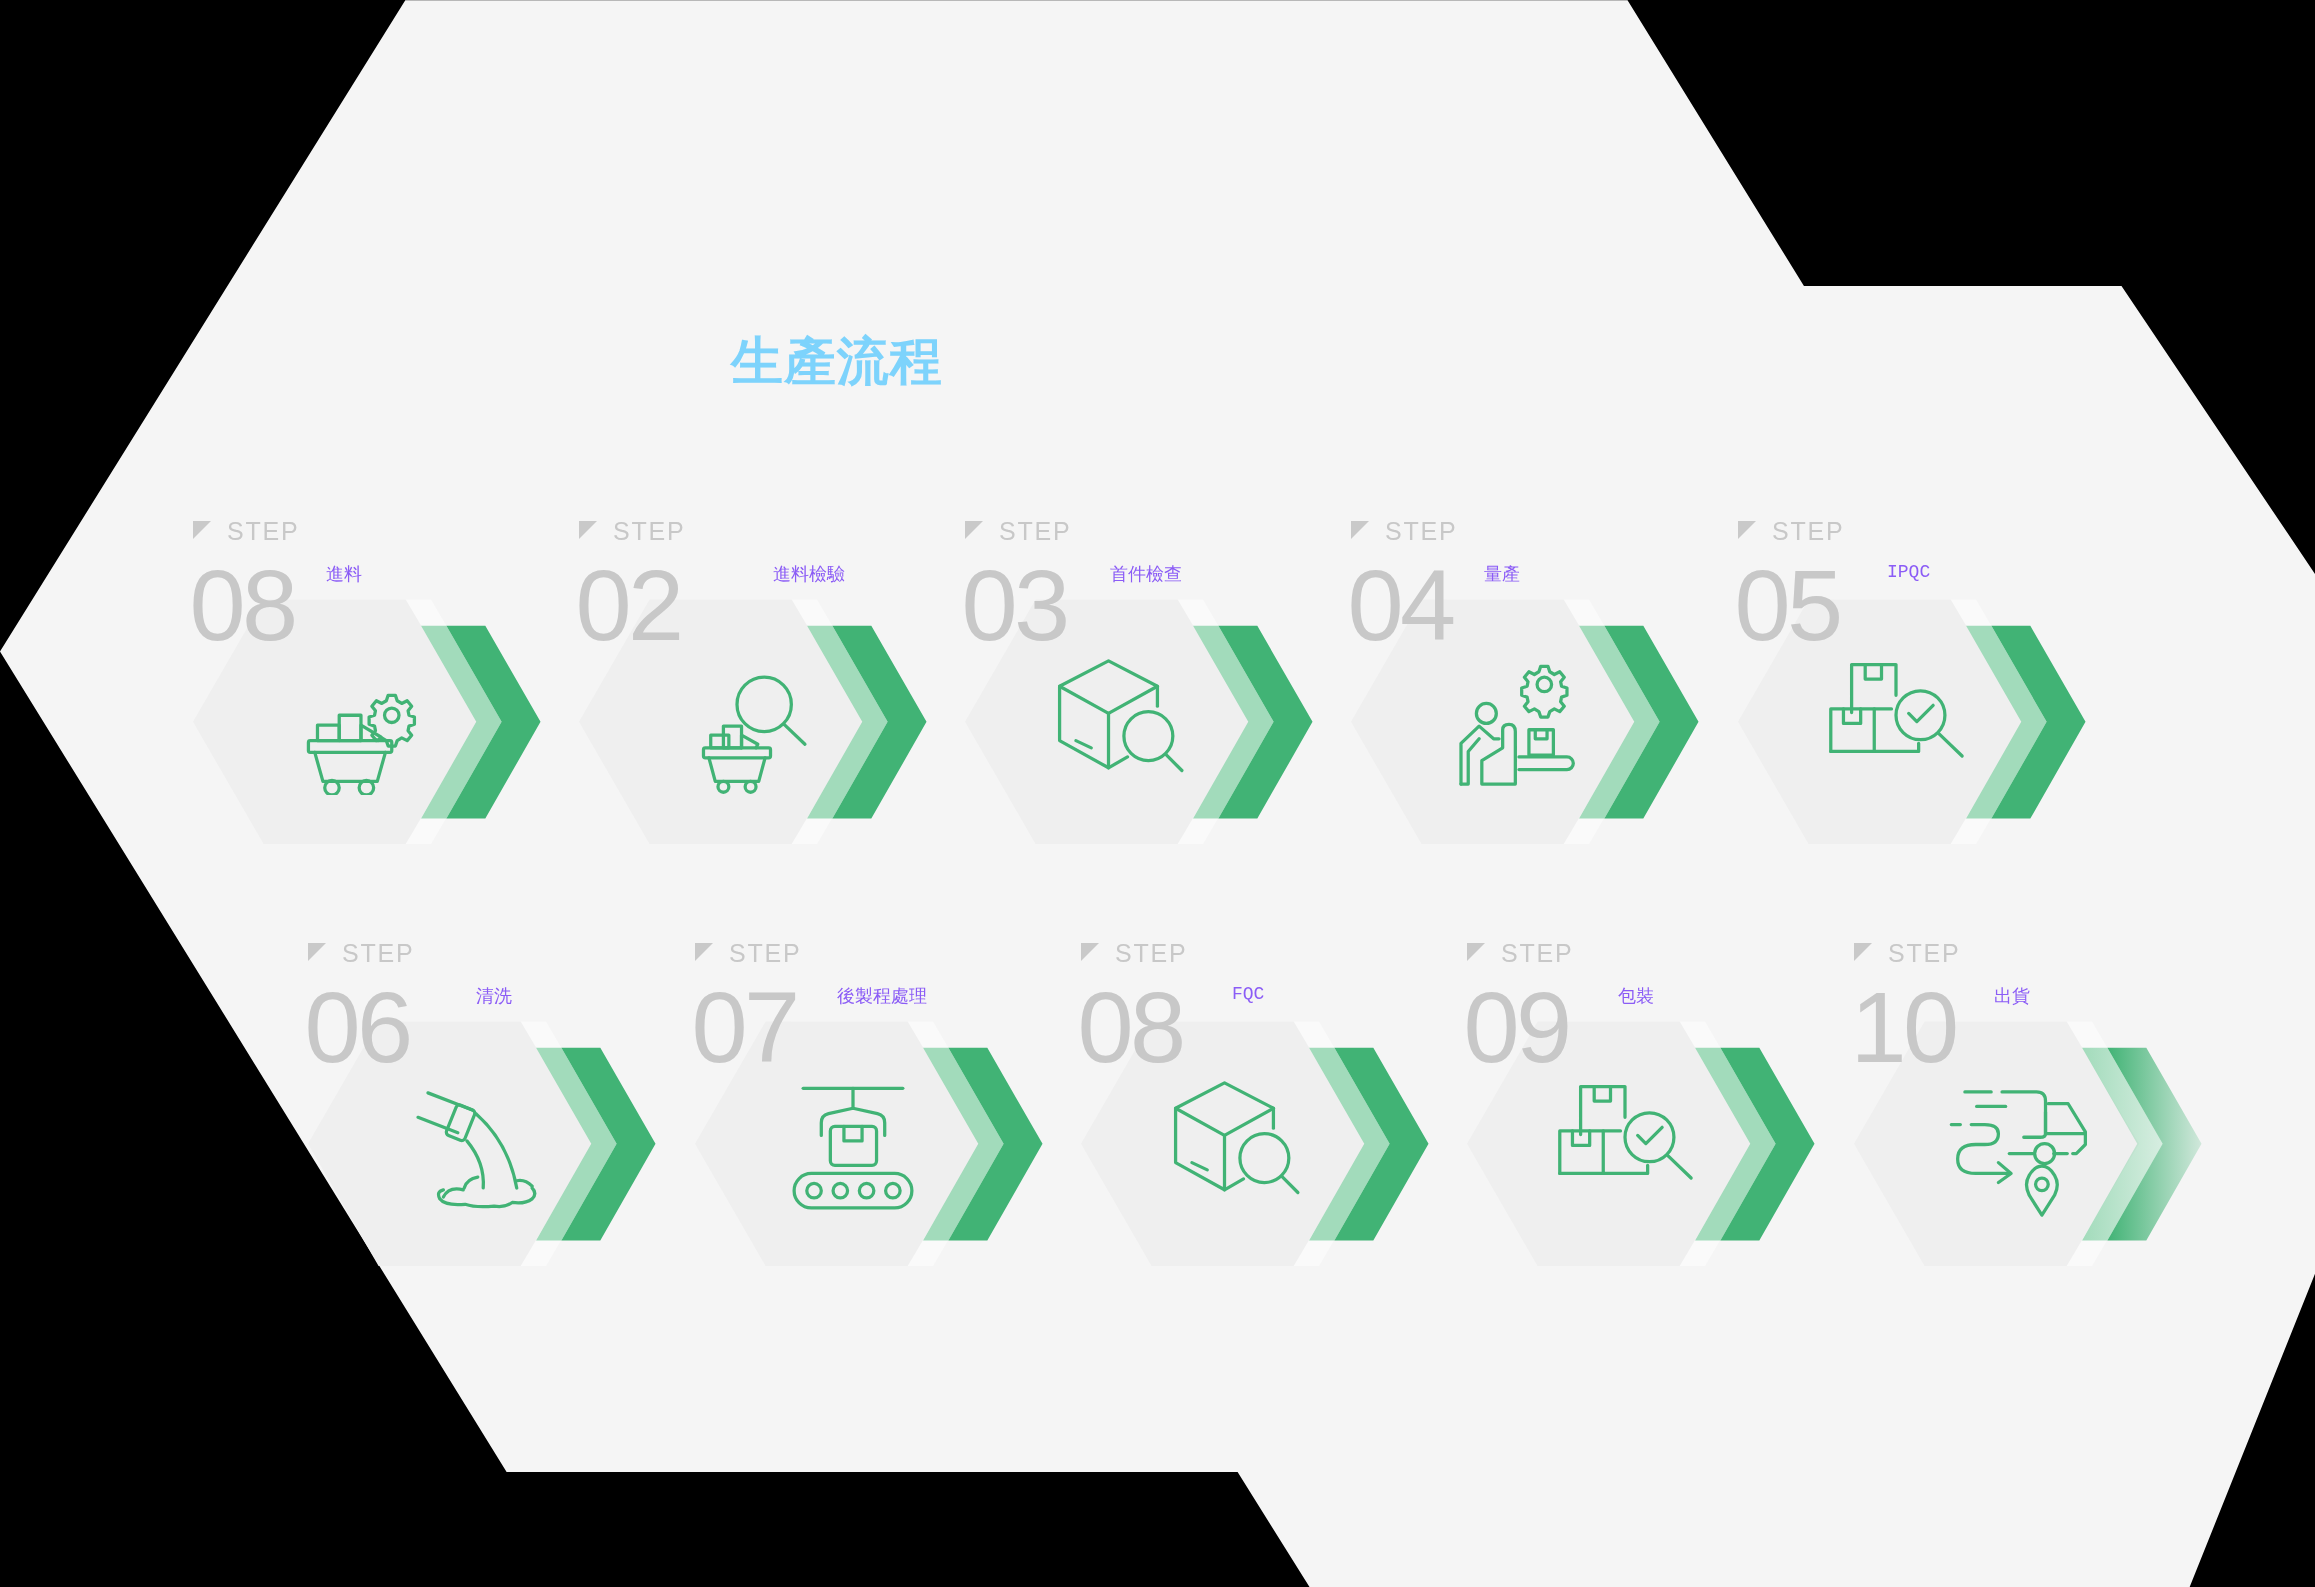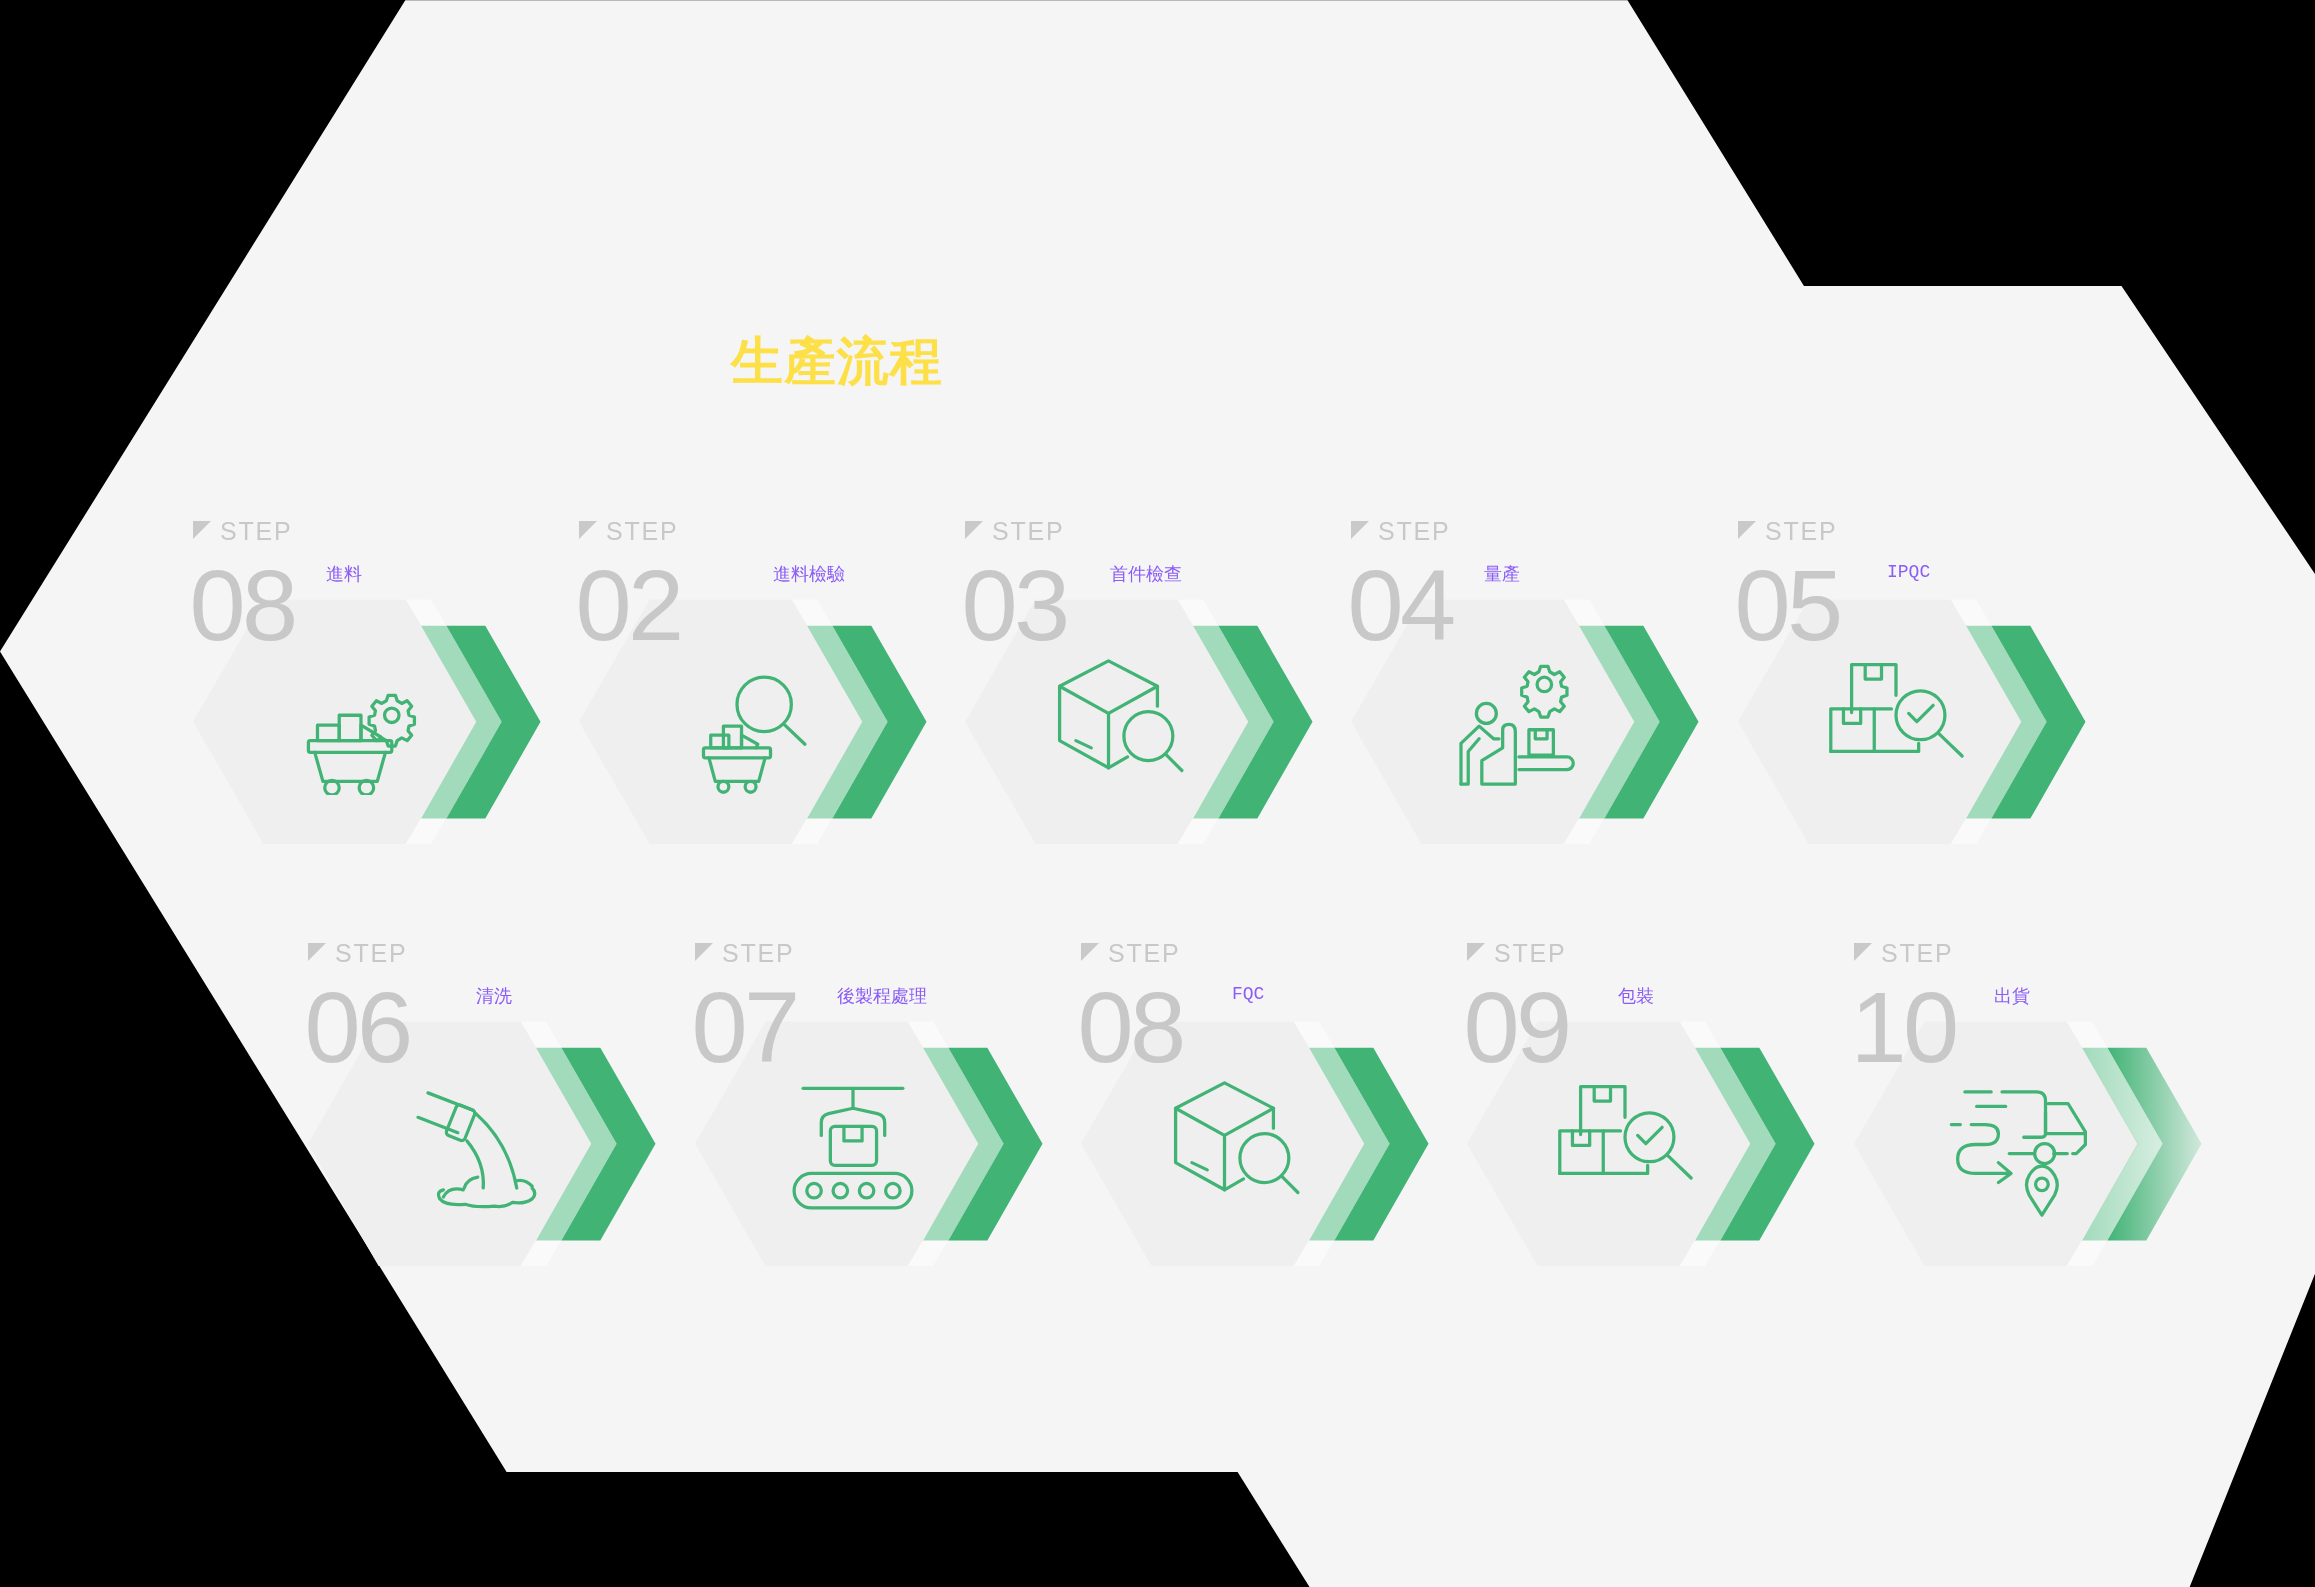--- a/index.html
+++ b/index.html
@@ -1,23 +1,23 @@
 <!DOCTYPE html>
 <html style="font-size:14.5px"><head>
   <meta charset="utf-8">
   <style>
     html, body { margin:0; padding:0; }
     body { width:2316px; height:1588px; position:relative; overflow:hidden; background:#000; font-family:"DejaVu Sans", sans-serif; }
     #bg { position:absolute; left:0; top:0; }
     .title-wrap { position:absolute; left:731px; top:326px; height:72px; display:flex; align-items:center; gap:40px; white-space:nowrap; }
-    .title-zh { font-family:"DejaVu Sans", sans-serif; font-size:52px; font-weight:bold; color:#fde047; letter-spacing:0.9px; }
+    .title-zh { font-family:"DejaVu Sans", sans-serif; font-size:52px; font-weight:bold; color:#7dd3fc; letter-spacing:0.9px; }
     .title-en { font-family:"Liberation Sans", sans-serif; font-size:49px; color:#41b375; letter-spacing:2.7px; }
     .card { position:absolute; width:362px; height:344px; }
     .card svg.shape { position:absolute; left:0; top:0; overflow:visible; }
-    .step-label { position:absolute; left:0; top:0; height:25px; display:flex; align-items:center; }
+    .step-label { position:absolute; left:0; top:0; height:25px; display:flex; align-items:center;gap:7px; }
     .step-tri { width:0; height:0; border-top:18px solid #c9c9c9; border-right:18px solid transparent; margin-right:9px; margin-top:-3.6px; }
     .step-text { font-family:"Liberation Sans", sans-serif; font-size:25px; color:#c8c8c8; letter-spacing:1.8px; line-height:25px; }
     .step-num { position:absolute; left:-3.6px; top:36px; font-family:"Liberation Sans", sans-serif; font-size:101px; line-height:101px; color:#c6c6c6; letter-spacing:-3.6px; opacity:0.95; }
     .step-title { position:absolute; top:43px; font-family:Liberation Mono, monospace; font-size:18px; color:#8b5cf6; white-space:nowrap; }
     .icon { position:absolute; left:81px; top:131px; width:154px; height:145px; }
     .icon svg { width:154px; height:145px; fill:none; stroke:#41b375; stroke-width:3.6; stroke-linecap:round; stroke-linejoin:round; }
   </style>
 </head>
 <body>
 

